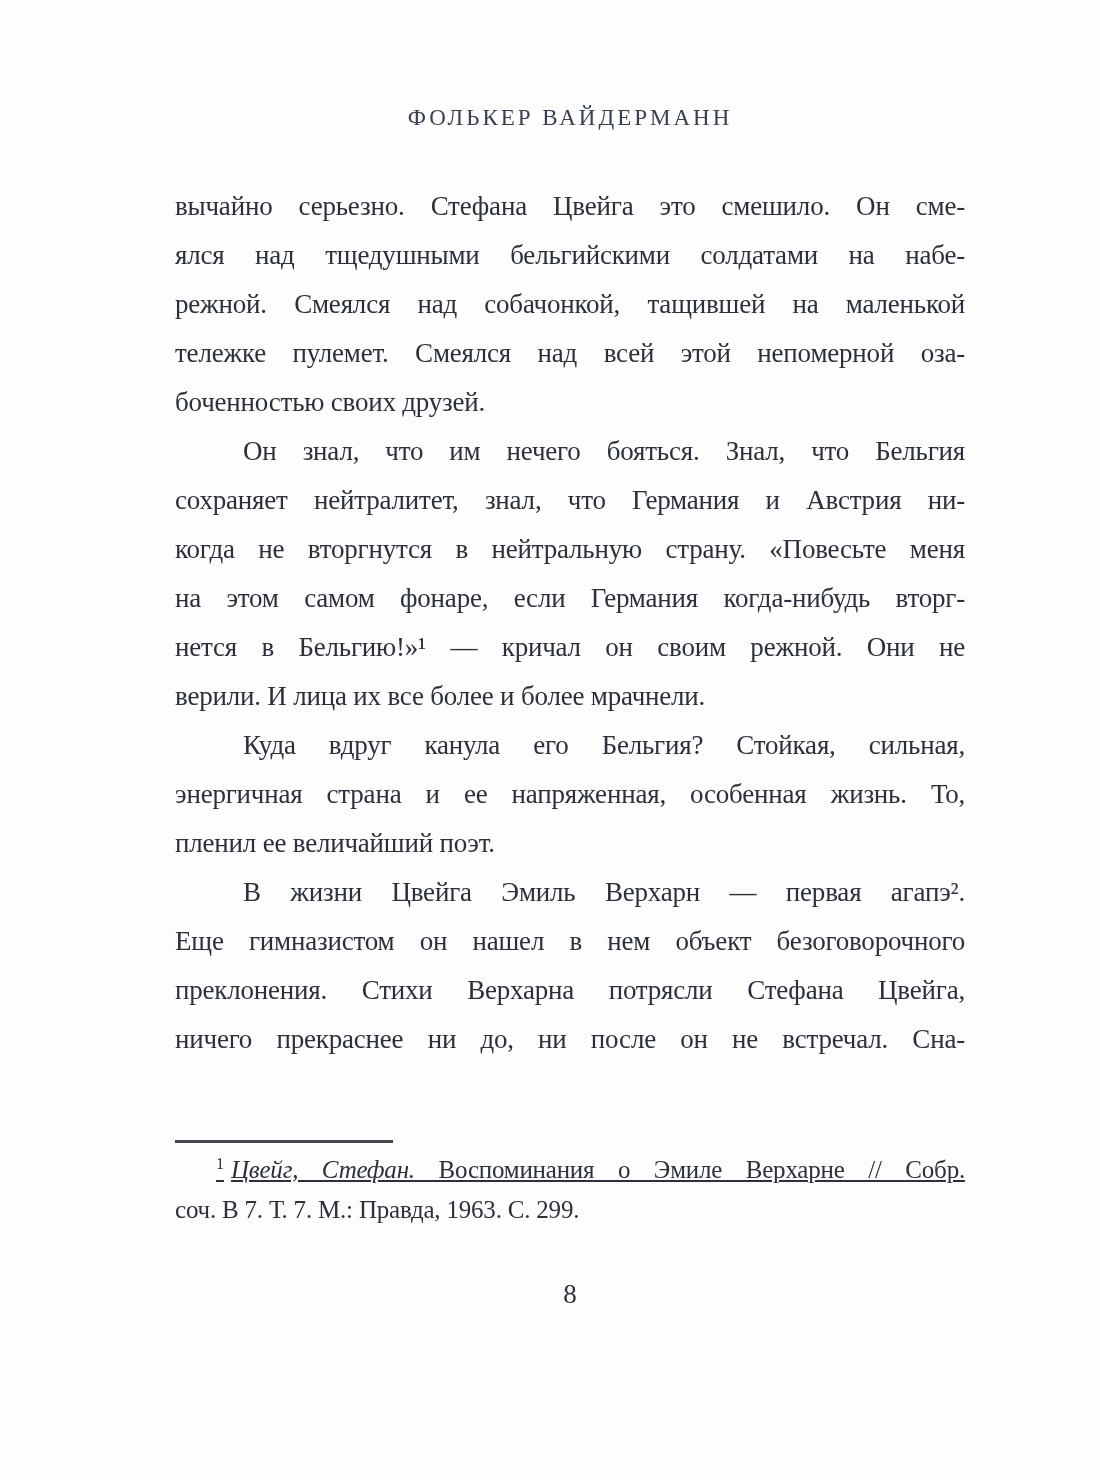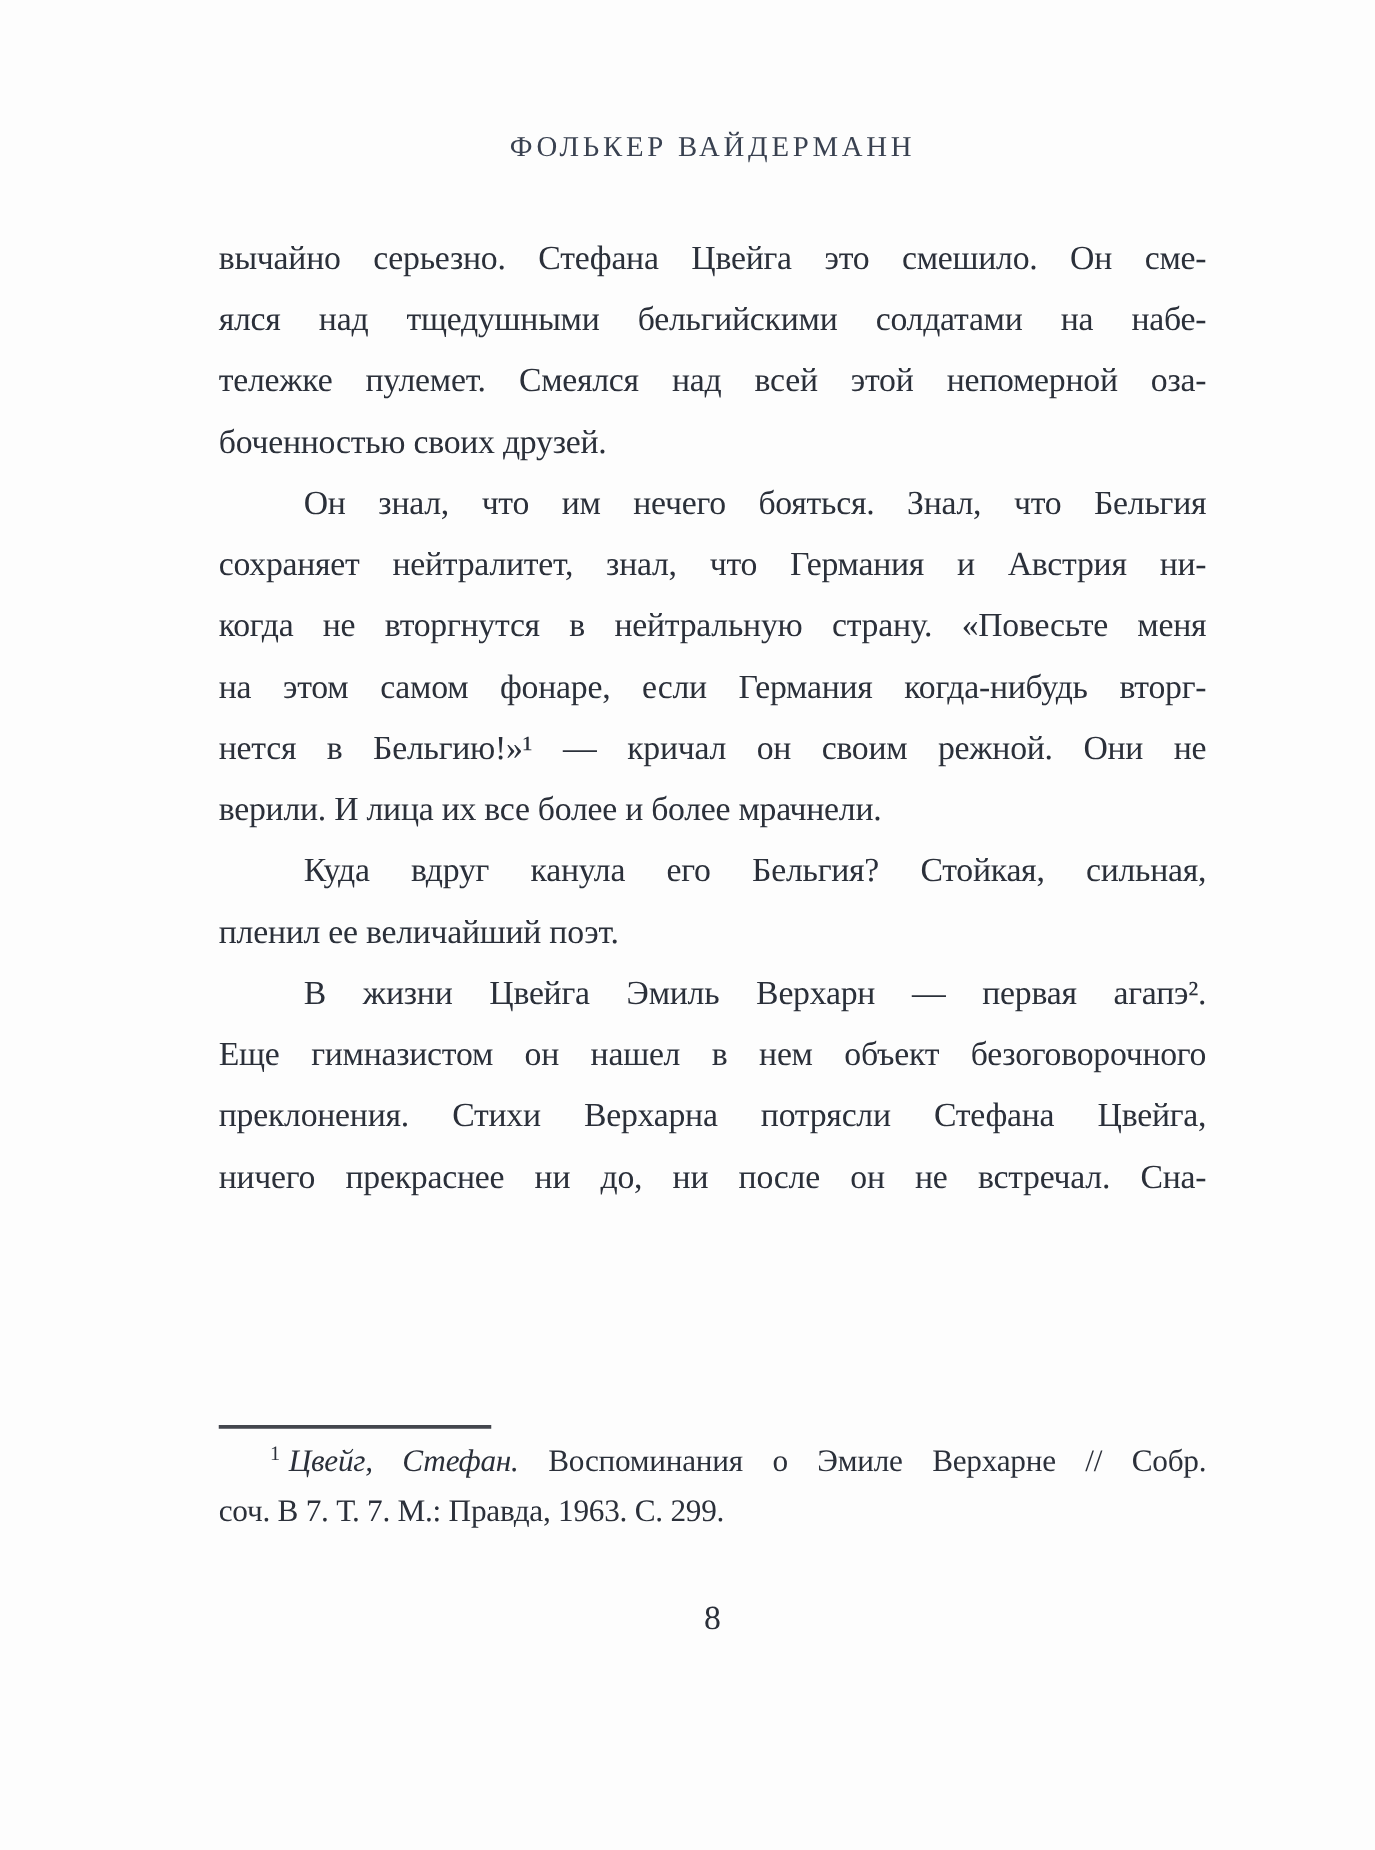--- a/index.html
+++ b/index.html
@@ -59,21 +59,21 @@
     position: absolute;
     top: 1150px;
     left: 175px;
     width: 790px;
     font-size: 25px;
     letter-spacing: -0.2px;
     line-height: 40px;
   }
   .fn-line { text-align: left; min-height: 40px; }
   .fn-line.just { text-align: justify; text-align-last: justify; }
-  .fn-line.indent { padding-left: 41px; }
+  .fn-line.indent { padding-left: 41px; text-decoration: underline; }
   .fn-marker {
     font-size: 0.65em;
     line-height: 0;
     vertical-align: super;
     margin-right: 7px;
   }
   .it { font-style: italic; }
   .page-number {
     position: absolute;
     top: 1278px;
@@ -89,33 +89,35 @@
 <body style="--paper: #fdfdfd; --ink: #2b303a; --header-ink: #394150; --rule: #43464d;">
 
 <div class="page">
 
   <div class="running-header">ФОЛЬКЕР ВАЙДЕРМАНН</div>
 
   <div class="body-text">
       <div class="para">
         <div class="line">вычайно серьезно. Стефана Цвейга это смешило. Он сме-</div>
         <div class="line">ялся над тщедушными бельгийскими солдатами на набе-</div>
+        <div class="line">режной. Смеялся над собачонкой, тащившей на маленькой</div>
         <div class="line">тележке пулемет. Смеялся над всей этой непомерной оза-</div>
         <div class="line no-just">боченностью своих друзей.</div>
       </div>
       <div class="para">
         <div class="line indent">Он знал, что им нечего бояться. Знал, что Бельгия</div>
         <div class="line">сохраняет нейтралитет, знал, что Германия и Австрия ни-</div>
         <div class="line">когда не вторгнутся в нейтральную страну. «Повесьте меня</div>
         <div class="line">на этом самом фонаре, если Германия когда-нибудь вторг-</div>
         <div class="line">нется в Бельгию!»¹ — кричал он своим режной. Они не</div>
         <div class="line no-just">верили. И лица их все более и более мрачнели.</div>
       </div>
       <div class="para">
         <div class="line indent">Куда вдруг канула его Бельгия? Стойкая, сильная,</div>
+        <div class="line">энергичная страна и ее напряженная, особенная жизнь. То,</div>
         <div class="line no-just">пленил ее величайший поэт.</div>
       </div>
       <div class="para">
         <div class="line indent">В жизни Цвейга Эмиль Верхарн — первая агапэ².</div>
         <div class="line">Еще гимназистом он нашел в нем объект безоговорочного</div>
         <div class="line">преклонения. Стихи Верхарна потрясли Стефана Цвейга,</div>
         <div class="line">ничего прекраснее ни до, ни после он не встречал. Сна-</div>
       </div>
     </div>
 

